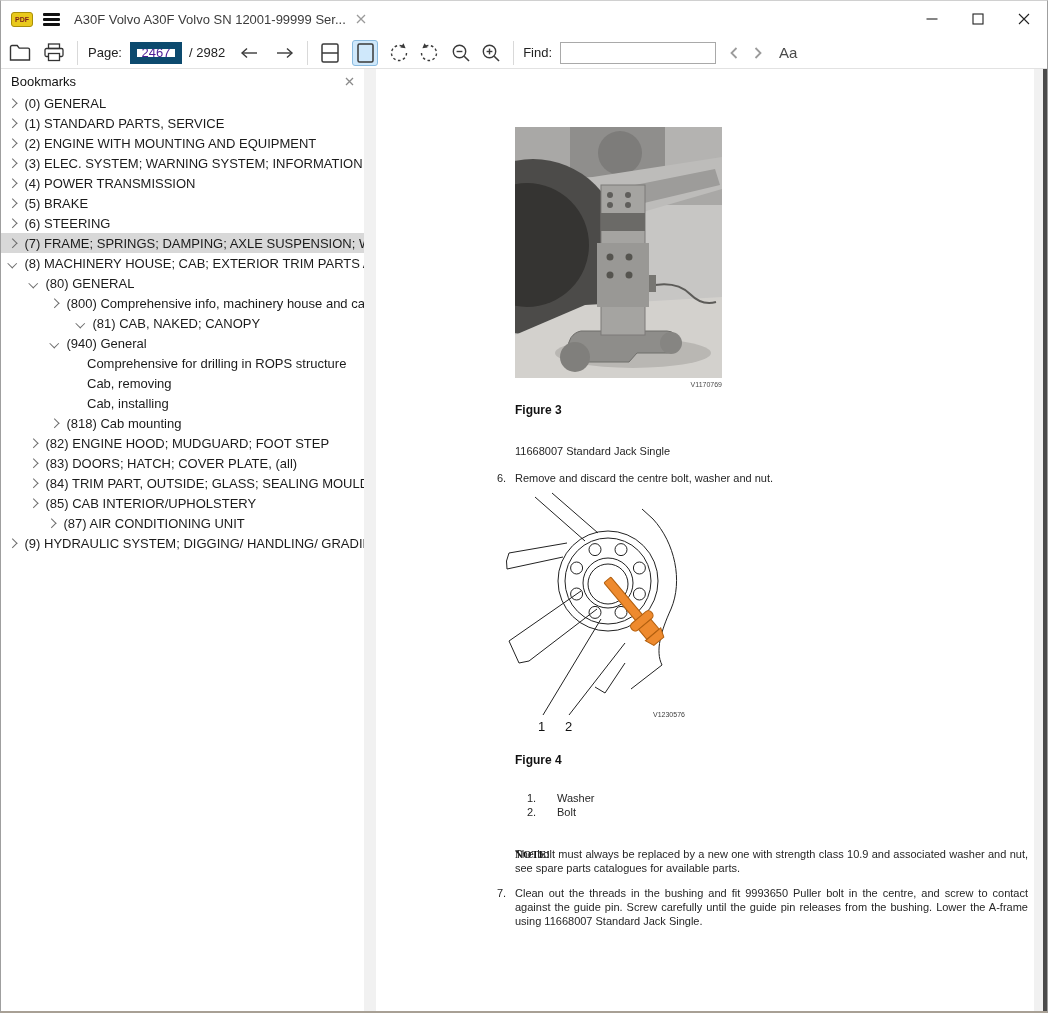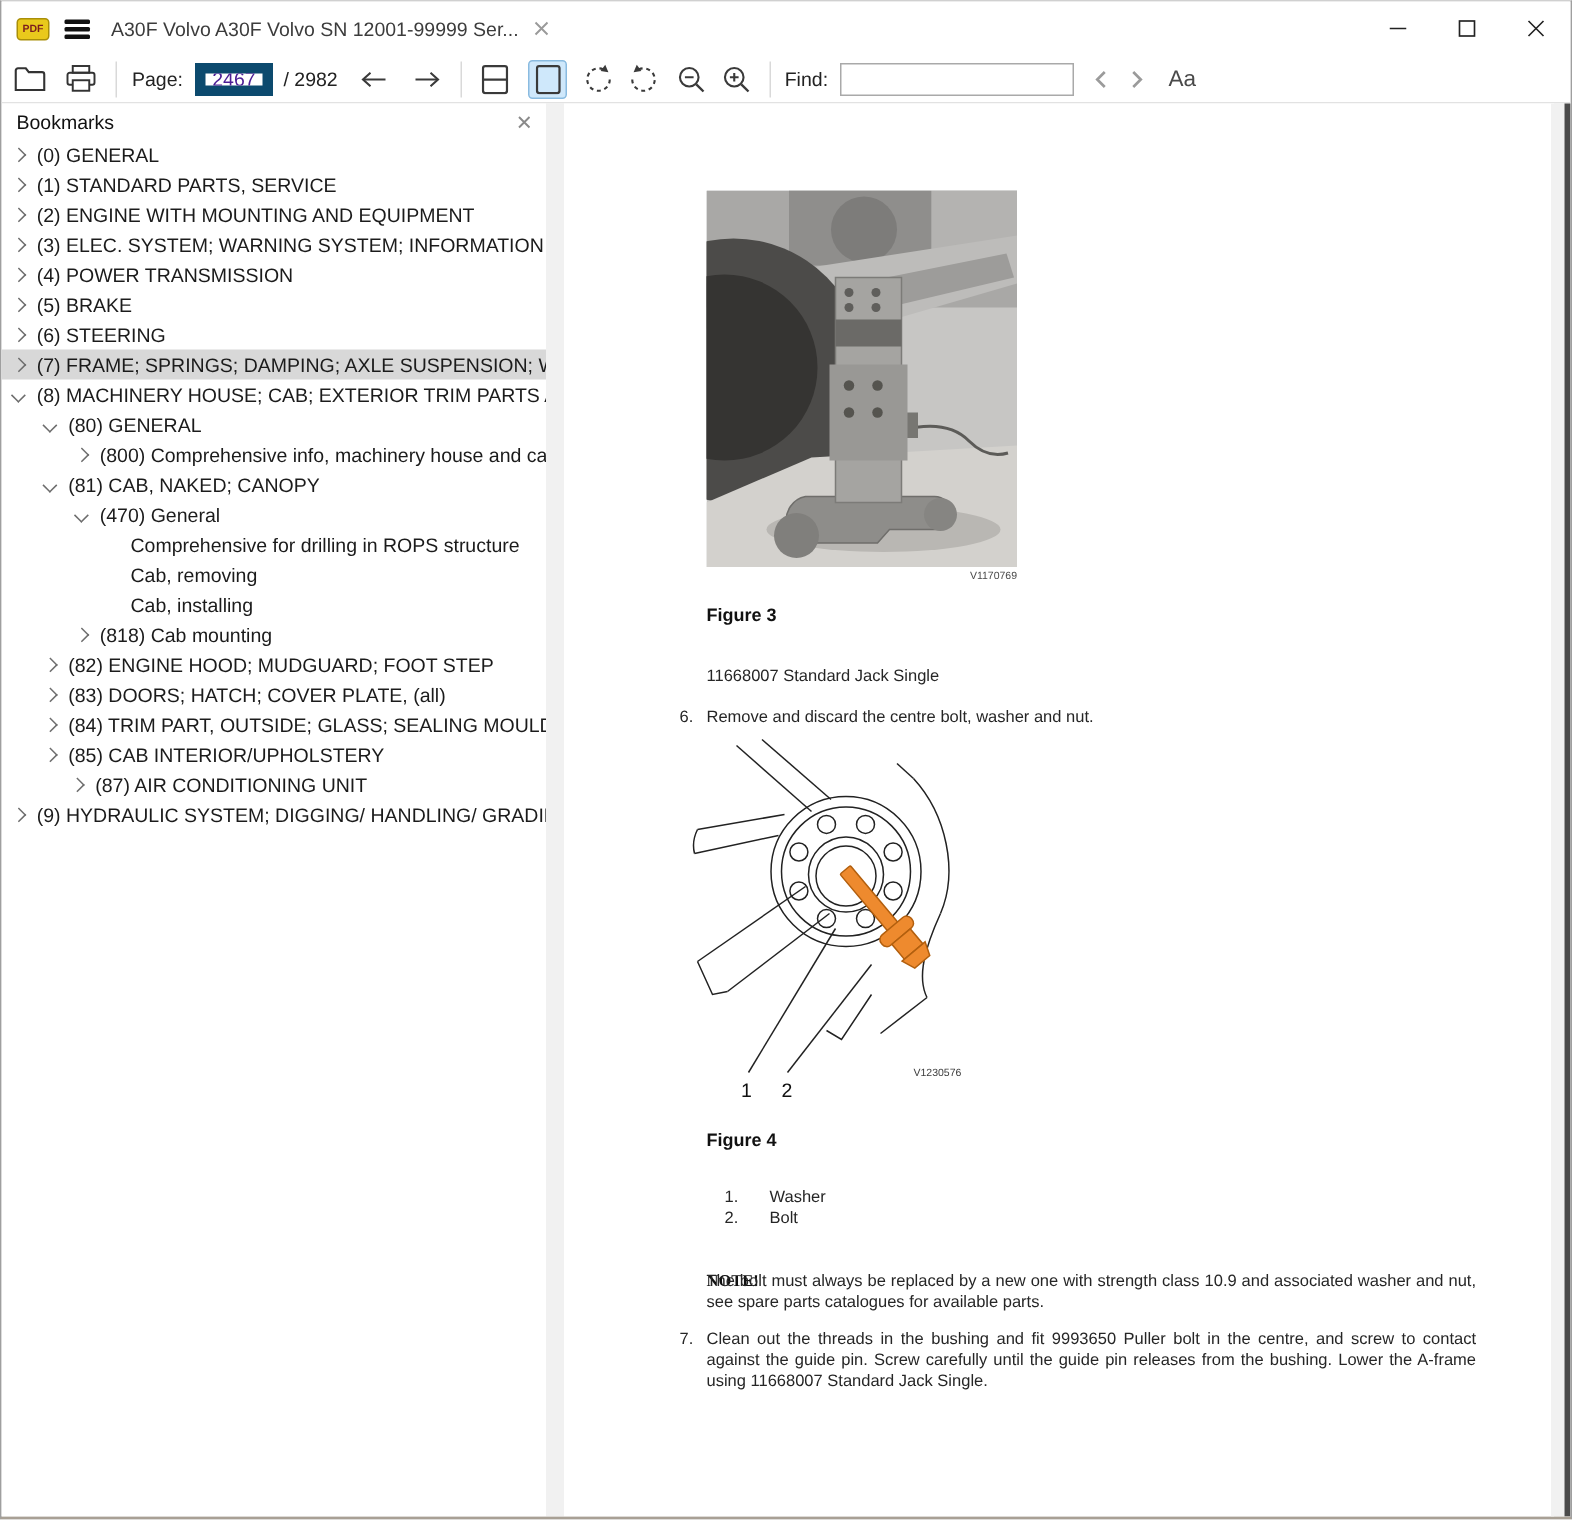--- a/index.html
+++ b/index.html
@@ -53,21 +53,21 @@
   .bm-row { display:flex; align-items:center; height:20px; font-size:13px; color:#1b1b1b;
     white-space:nowrap; overflow:hidden; cursor:pointer; }
   .bm-row.selected { background:#d8d8d8; }
   .chev { width:6.5px; height:6.5px; border-right:1.5px solid #6d6d6d; border-bottom:1.5px solid #6d6d6d;
     margin-right:9px; flex:none; }
   .chev-right { transform:rotate(-45deg); }
   .chev-down  { transform:rotate(45deg); }
   .bm-label { overflow:hidden; white-space:nowrap; }
 
   
-  .abs { position:absolute; }
+  .abs { position:absolute;margin-left:44px; }
   .fig-label { font-size:12px; font-weight:bold; color:#111; }
   .body-text { font-size:11px; color:#262626; }
   .img-code { font-size:7px; color:#4a4a4a; }
   .step { display:flex; }
   .step-num { width:18px; flex:none; font-size:11px; color:#262626; }
   .step-text { font-size:11px; color:#262626; width:513px; text-align:justify; text-align-last:left; line-height:13.8px; }
   .legend-row { display:flex; font-size:11px; color:#262626; line-height:13.5px; }
   .legend-num { width:30px; flex:none; }
   .note-title { font-size:11px; font-weight:bold; color:#111; }
   .note-text { font-size:11px; color:#262626; width:513px; text-align:justify; text-align-last:left; line-height:14.3px; }
@@ -242,27 +242,27 @@
           <span class="bm-label">(8) MACHINERY HOUSE; CAB; EXTERIOR TRIM PARTS AND</span>
         </div>
         <div class="bm-row" style="padding-left: 29px;">
           <span class="chev chev-down"></span>
           <span class="bm-label">(80) GENERAL</span>
         </div>
         <div class="bm-row" style="padding-left: 50px;">
           <span class="chev chev-right"></span>
           <span class="bm-label">(800) Comprehensive info, machinery house and ca</span>
         </div>
-        <div class="bm-row" style="padding-left: 29px;">
+        <div class="bm-row" style="padding-left: 29px; margin-left: 47px;">
           <span class="chev chev-down"></span>
           <span class="bm-label">(81) CAB, NAKED; CANOPY</span>
         </div>
         <div class="bm-row" style="padding-left: 50px;">
           <span class="chev chev-down"></span>
-          <span class="bm-label">(470) General</span>
+          <span class="bm-label">(940) General</span>
         </div>
         <div class="bm-row" style="padding-left: 86px;">
           <span class="bm-label">Comprehensive for drilling in ROPS structure</span>
         </div>
         <div class="bm-row" style="padding-left: 86px;">
           <span class="bm-label">Cab, removing</span>
         </div>
         <div class="bm-row" style="padding-left: 86px;">
           <span class="bm-label">Cab, installing</span>
         </div>

